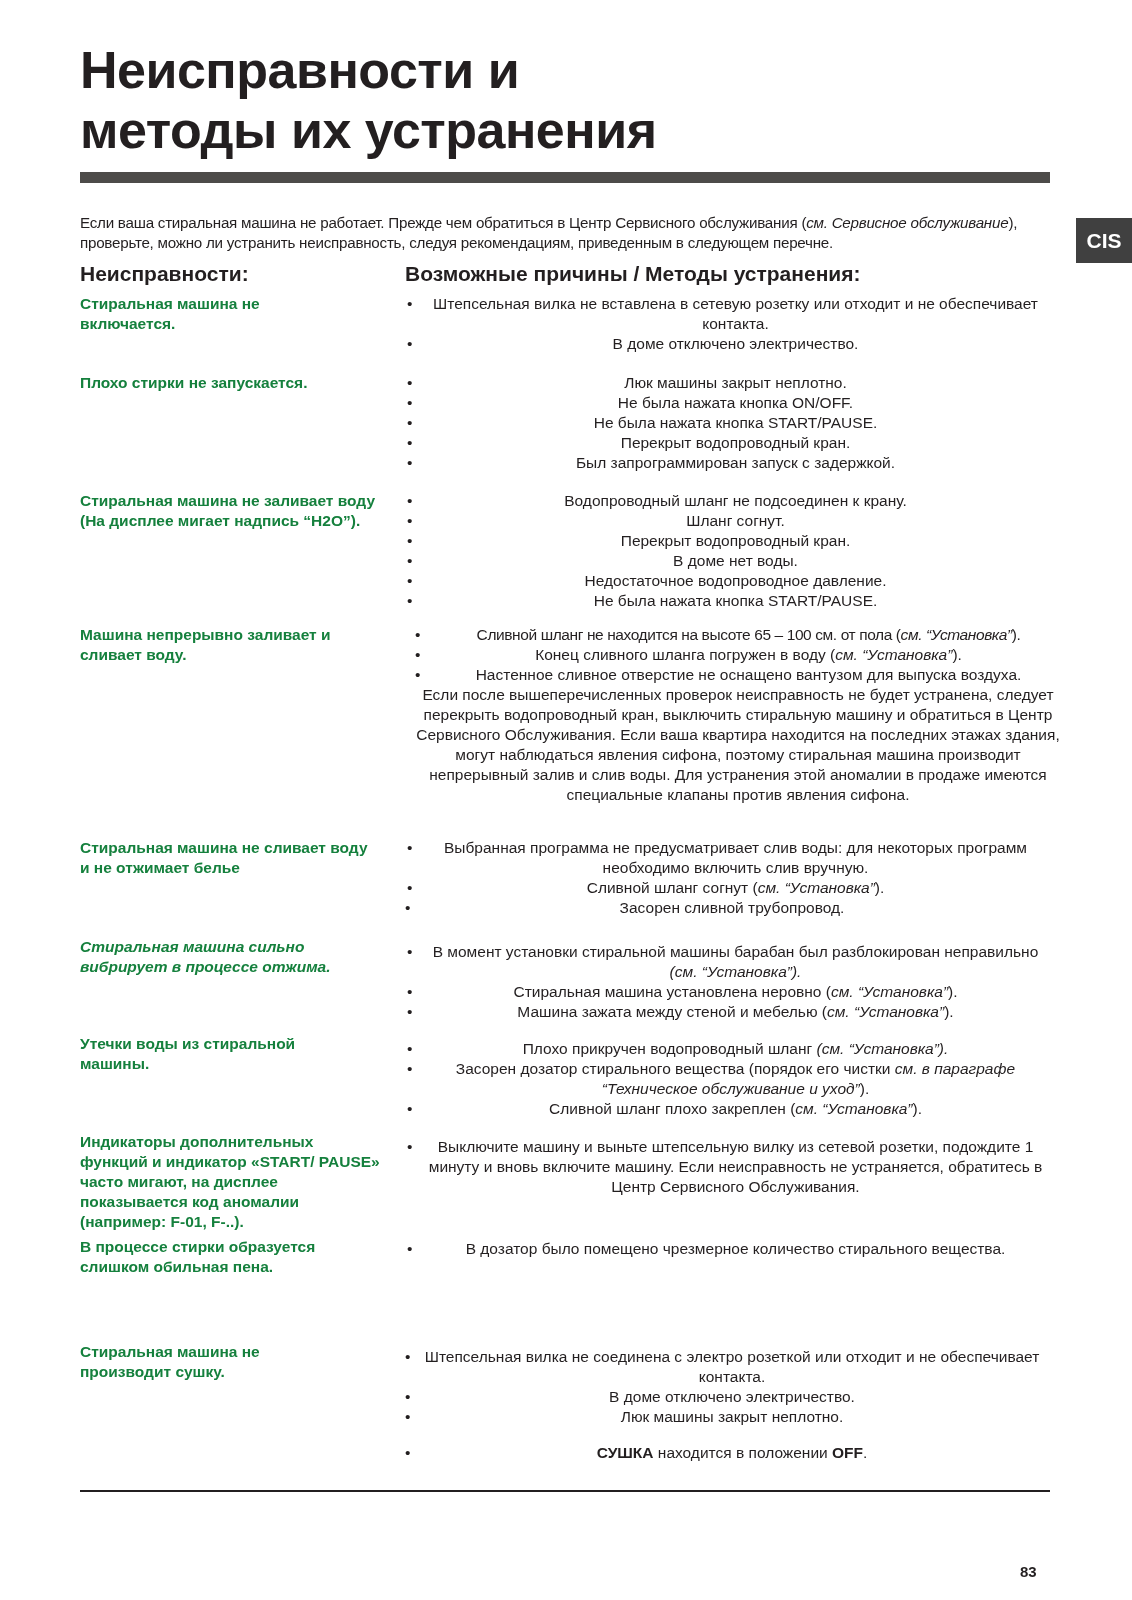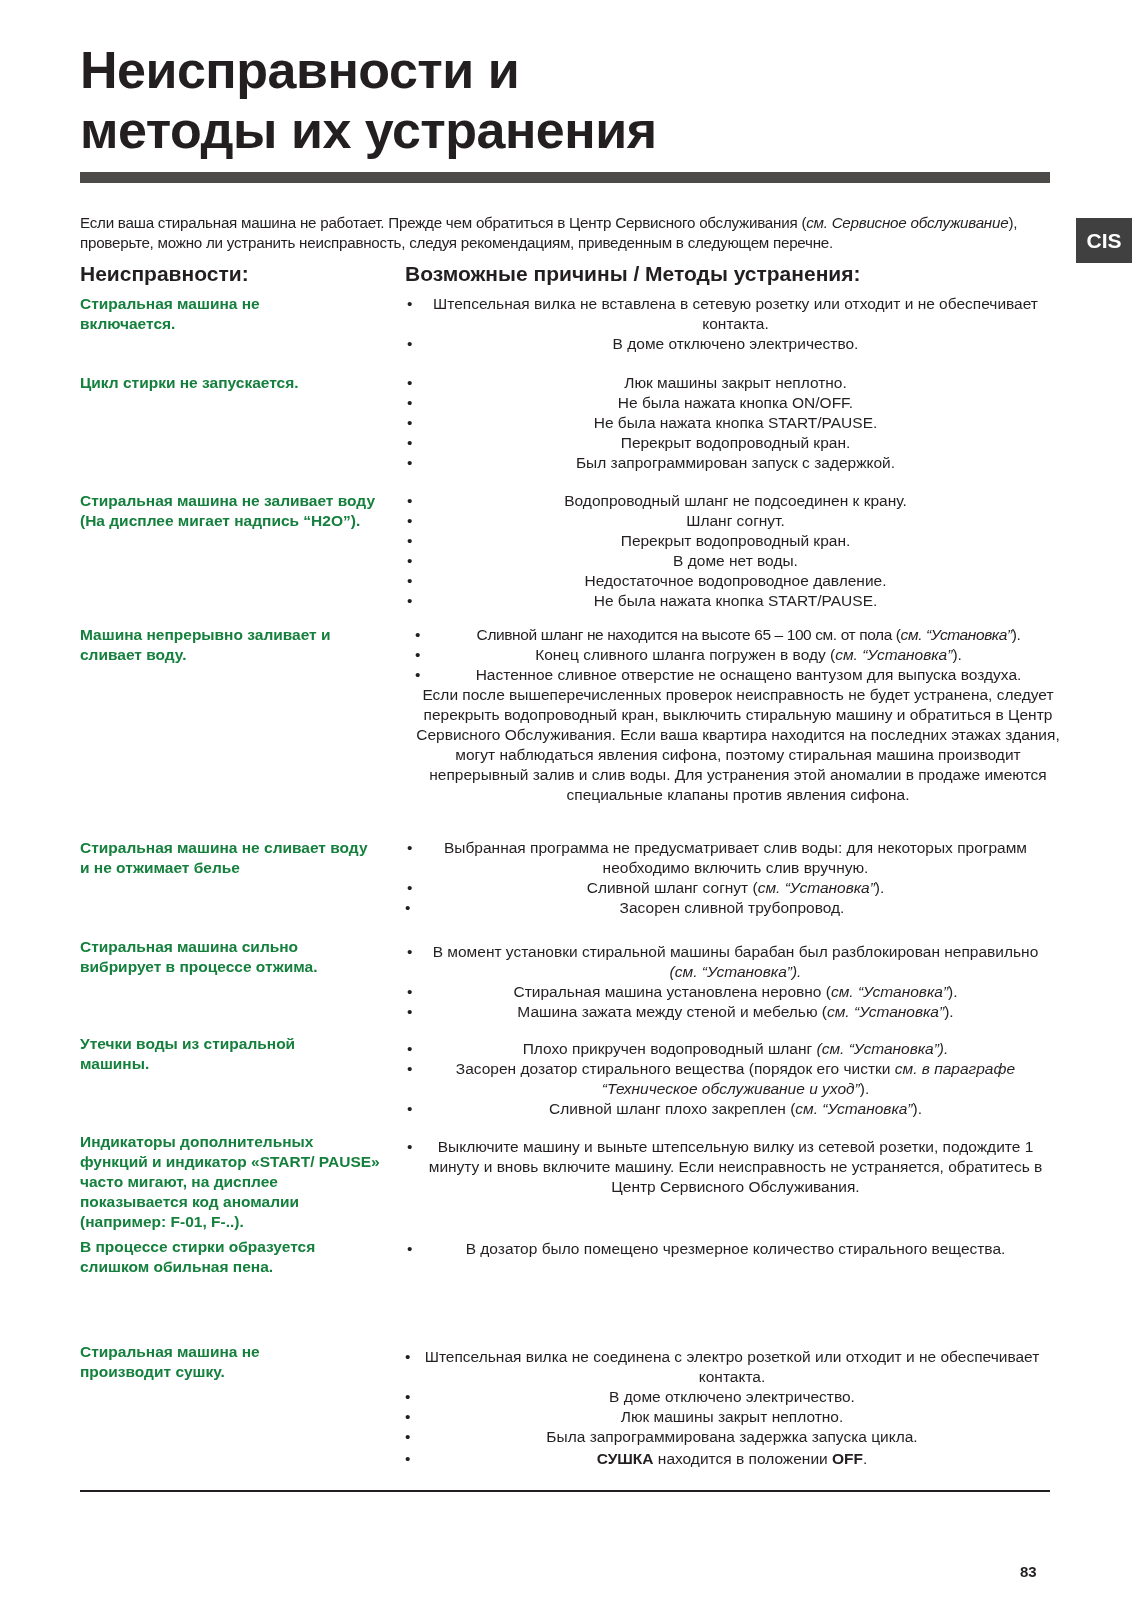--- a/index.html
+++ b/index.html
@@ -49,21 +49,21 @@
 
 <div class="row" style="top:294px;">
   <div class="problem" style="width:230px;">Стиральная машина не включается.</div>
   <ul class="causes">
     <li>Штепсельная вилка не вставлена в сетевую розетку или отходит и не обеспечивает контакта.</li>
     <li>В доме отключено электричество.</li>
   </ul>
 </div>
 
 <div class="row" style="top:373px;">
-  <div class="problem">Цикл стирки не запускается.</div>
+  <div class="problem">Плохо стирки не запускается.</div>
   <ul class="causes">
     <li>Люк машины закрыт неплотно.</li>
     <li>Не была нажата кнопка ON/OFF.</li>
     <li>Не была нажата кнопка START/PAUSE.</li>
     <li>Перекрыт водопроводный кран.</li>
     <li>Был запрограммирован запуск с задержкой.</li>
   </ul>
 </div>
 
 <div class="row" style="top:491px;">
@@ -91,21 +91,21 @@
 <div class="row" style="top:838px;">
   <div class="problem">Стиральная машина не сливает воду и не отжимает белье</div>
   <ul class="causes">
     <li><span>Выбранная программа не предусматривает слив воды: для некоторых программ необходимо включить слив вручную.</span></li>
     <li><span>Сливной шланг согнут (</span><i>см. “Установка”</i><span>).</span></li>
     <li class="tight"><span>Засорен сливной трубопровод.</span></li>
   </ul>
 </div>
 
 <div class="row" style="top:937px;">
-  <div class="problem" style="width:280px;">Стиральная машина сильно вибрирует в процессе отжима.</div>
+  <div class="problem" style="width:280px;font-style:italic;">Стиральная машина сильно вибрирует в процессе отжима.</div>
   <ul class="causes" style="top:5px;">
     <li><span>В момент установки стиральной машины барабан был разблокирован неправильно </span><i>(см. “Установка”).</i></li>
     <li><span>Стиральная машина установлена неровно (</span><i>см. “Установка”</i><span>).</span></li>
     <li><span>Машина зажата между стеной и мебелью (</span><i>см. “Установка”</i><span>).</span></li>
   </ul>
 </div>
 
 <div class="row" style="top:1034px;">
   <div class="problem" style="width:260px;">Утечки воды из стиральной машины.</div>
   <ul class="causes" style="top:5px;">
@@ -128,19 +128,18 @@
     <li>В дозатор было помещено чрезмерное количество стирального вещества.</li>
   </ul>
 </div>
 
 <div class="row" style="top:1342px;">
   <div class="problem" style="width:230px;">Стиральная машина не производит сушку.</div>
   <ul class="causes" style="top:5px;">
     <li class="tight">Штепсельная вилка не соединена с электро розеткой или отходит и не обеспечивает контакта.</li>
     <li class="tight">В доме отключено электричество.</li>
     <li class="tight">Люк машины закрыт неплотно.</li>
-    <li class="tight">Была запрограммирована задержка запуска цикла.</li>
-    <li class="tight" style="margin-top:2px;"><b>СУШКА</b><span> находится в положении </span><b>OFF</b><span>.</span></li>
+    <li class="tight" style="margin-top:16px;"><b>СУШКА</b><span> находится в положении </span><b>OFF</b><span>.</span></li>
   </ul>
 </div>
 
 <div class="bottom-rule"></div>
 <div class="page-no">83</div>
 
 </body></html>

